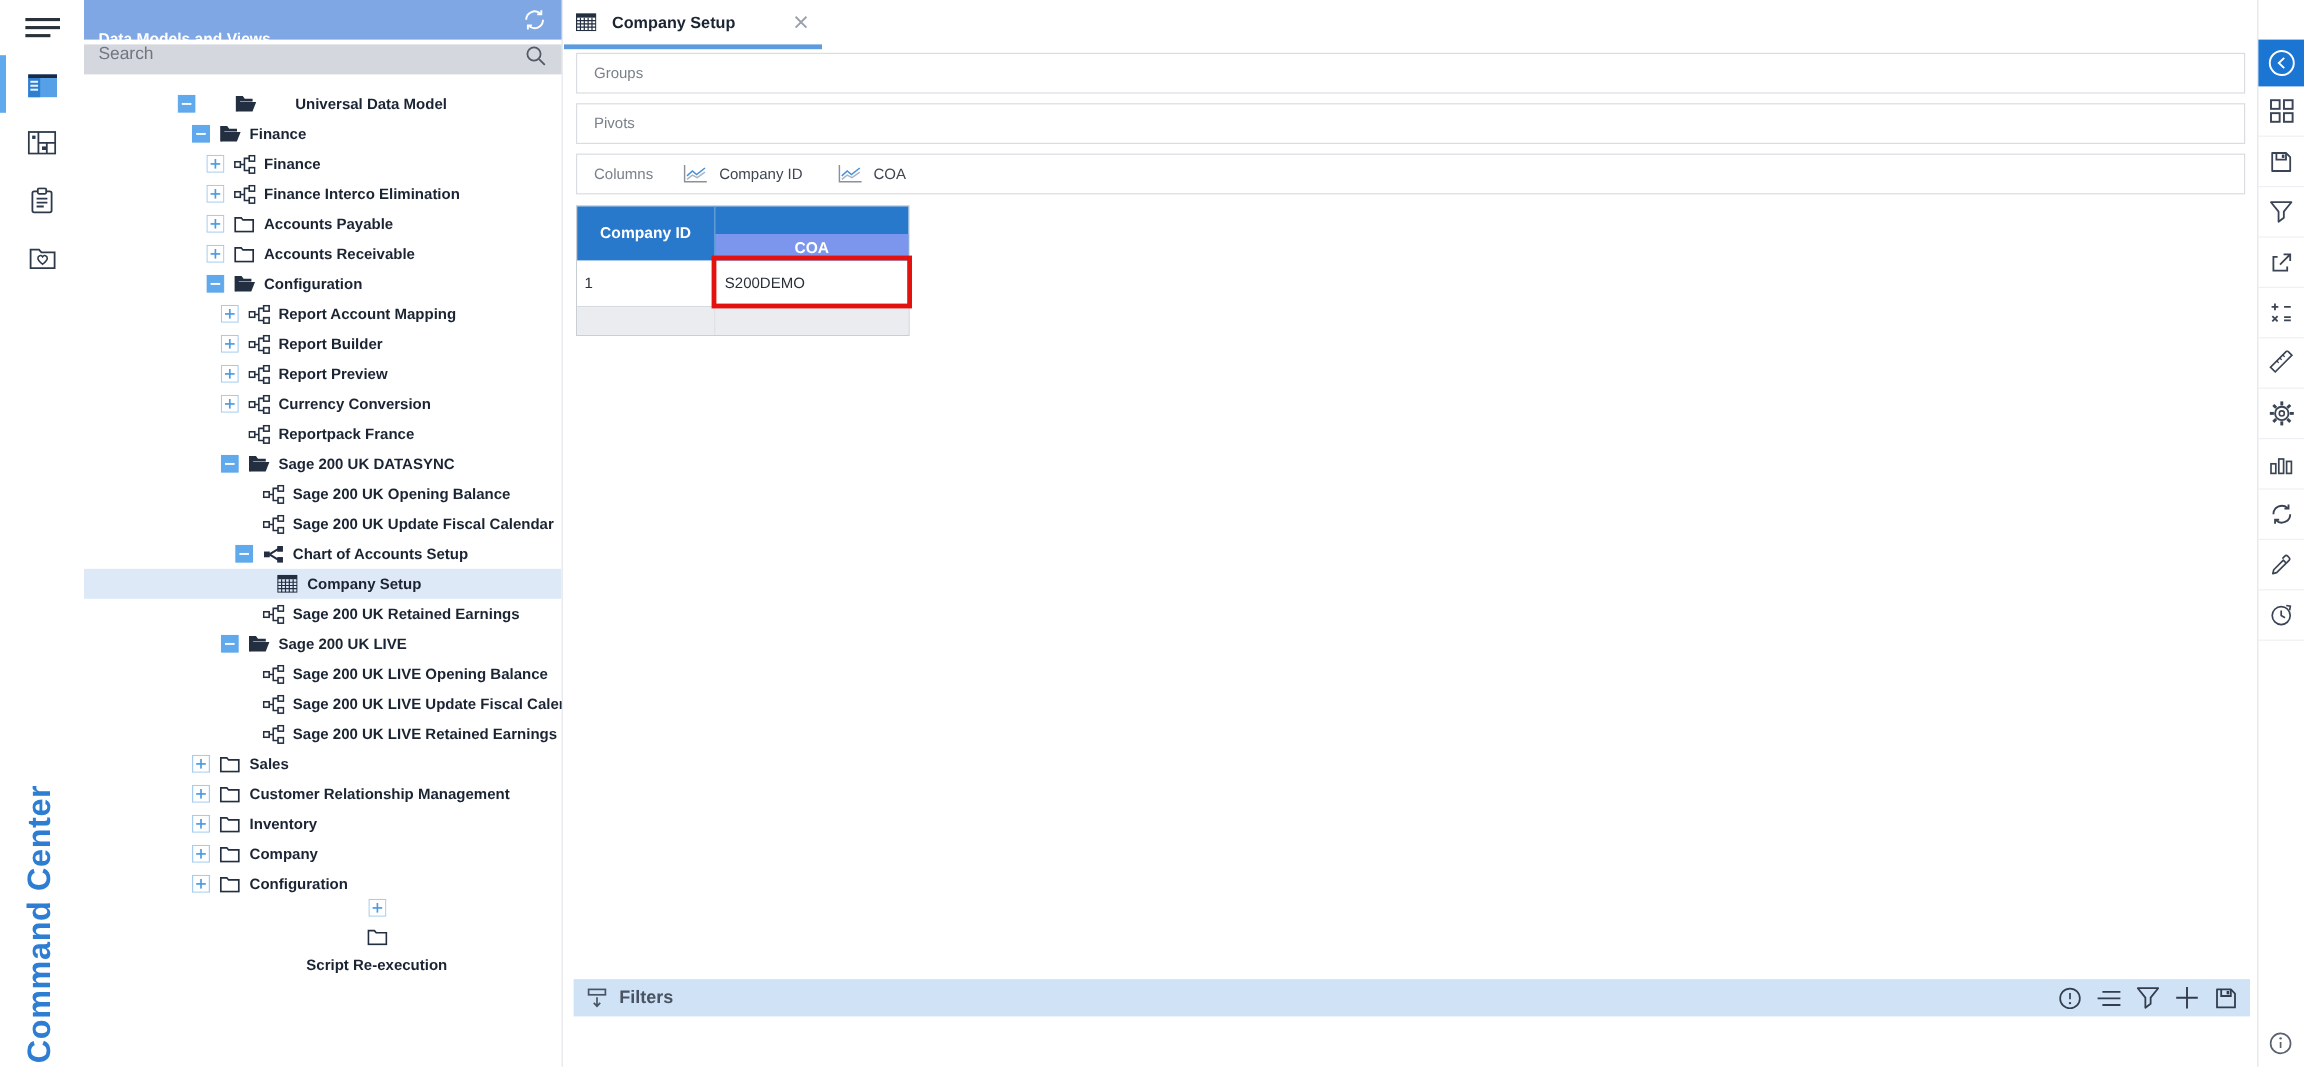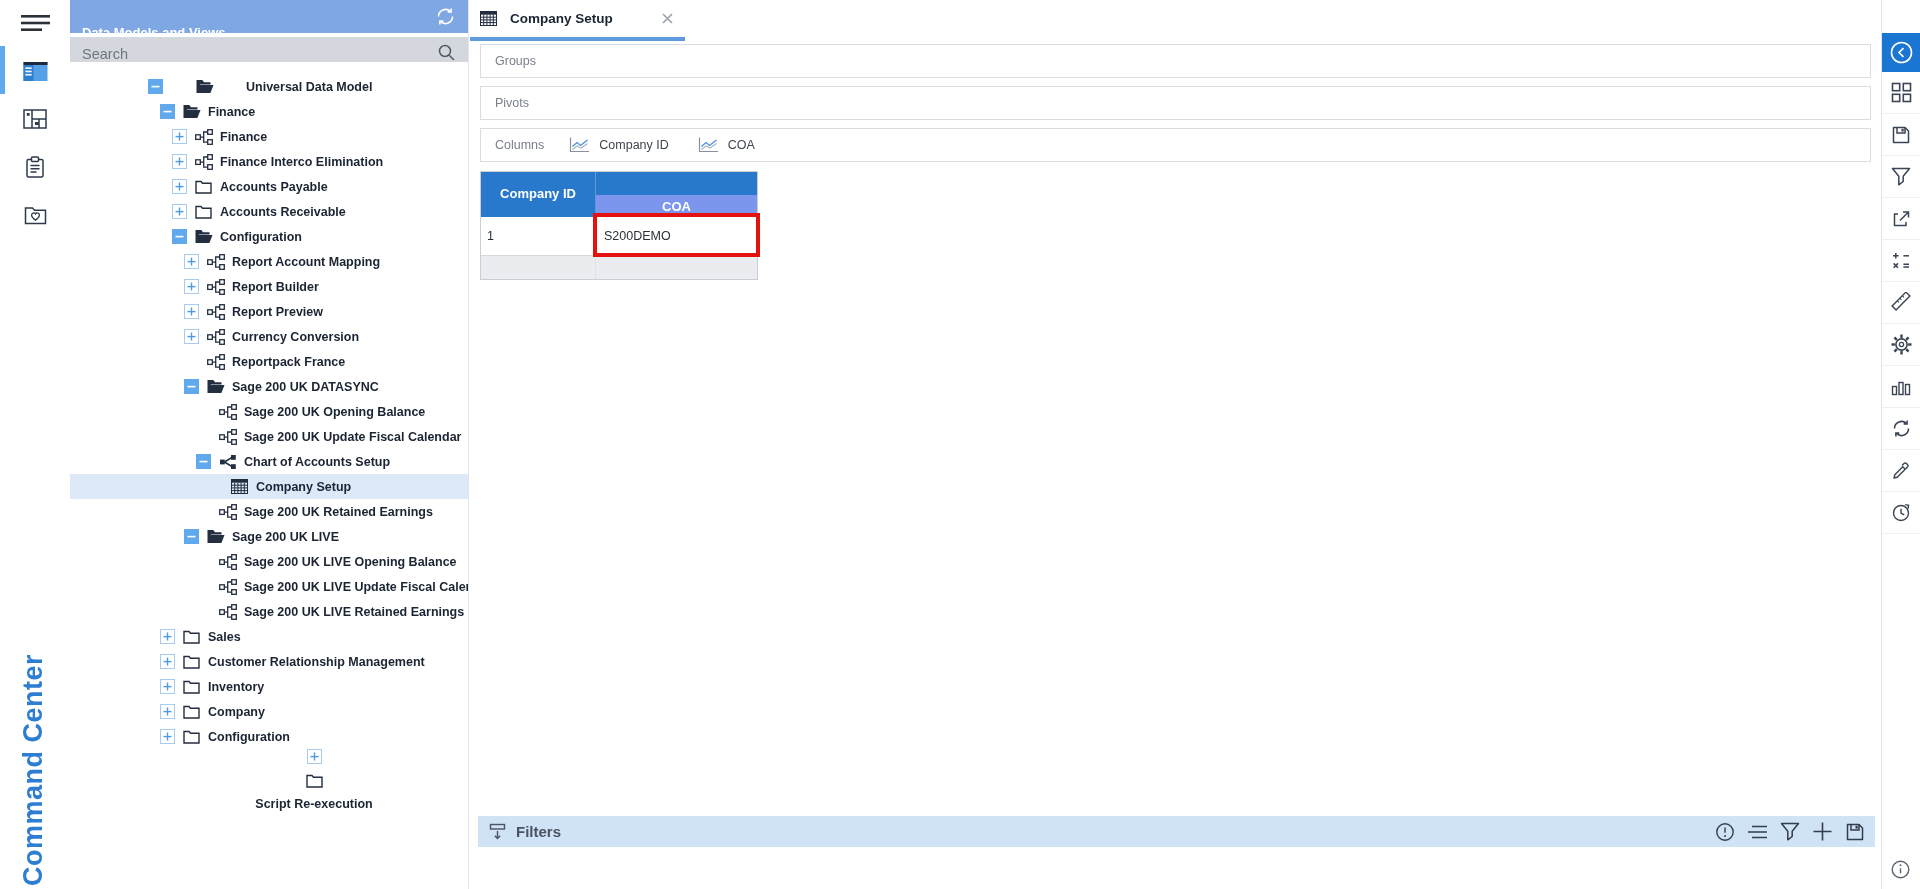--- a/index.html
+++ b/index.html
@@ -10,21 +10,21 @@
   .left-strip { position:absolute; left:0; top:0; width:70px; height:889px; background:#fff; z-index:6; }
   .left-indicator { position:absolute; left:0; top:46px; width:5px; height:48px; background:#5FA9EC; }
   .ls-item { position:absolute; left:0; width:70px; height:26px; display:flex; align-items:center; justify-content:center; color:#2E3A4C; cursor:pointer; }
   .brand-vertical { position:absolute; left:18px; top:886px; transform:rotate(-90deg); transform-origin:0 0;
     font-size:27px; font-weight:700; letter-spacing:.5px; color:#2D7DD2; white-space:nowrap; }
 
   
   .sidebar { position:absolute; left:70px; top:0; width:399px; height:889px; background:#fff; border-right:1px solid #E3E5E9; display:flex; flex-direction:column; }
   .sidebar-header { height:33px; flex:0 0 33px; background:#7FA7E3; color:#fff; display:flex; align-items:center; justify-content:space-between; padding:0 12px; }
   .sidebar-title { font-size:13px; font-weight:700;margin-top:32px; }
-  .sidebar-search { height:25px; flex:0 0 25px; margin-top:4px; background:#D4D7DD; display:flex; align-items:flex-end; justify-content:space-between; padding:0 12px; }
+  .sidebar-search { height:25px; flex:0 0 25px; margin-top:4px; background:#D4D7DD; display:flex; align-items:flex-start; justify-content:space-between; padding:0 12px; }
   .sidebar-search input { border:none; outline:none; background:transparent; font-size:14.5px; color:#3A4049; width:330px; font-family:"Liberation Sans", sans-serif; }
   .sidebar-search input::placeholder { color:#6F7680; opacity:1; }
   .tree { flex:1; padding-top:12px; overflow:hidden; }
   .tree-row { height:25px; display:flex; align-items:center; gap:7px; cursor:pointer; }
   .tree-row.selected { background:#DEE9F8; }
   .expander { width:15px; height:15px; flex:0 0 15px; display:inline-flex; align-items:center; justify-content:center; }
   .node-icon { width:19px; flex:0 0 19px; display:inline-flex; align-items:center; justify-content:center; color:#232E40; }
   .node-label { font-size:12.5px; font-weight:700; color:#1B2433; white-space:nowrap; }
 
   

